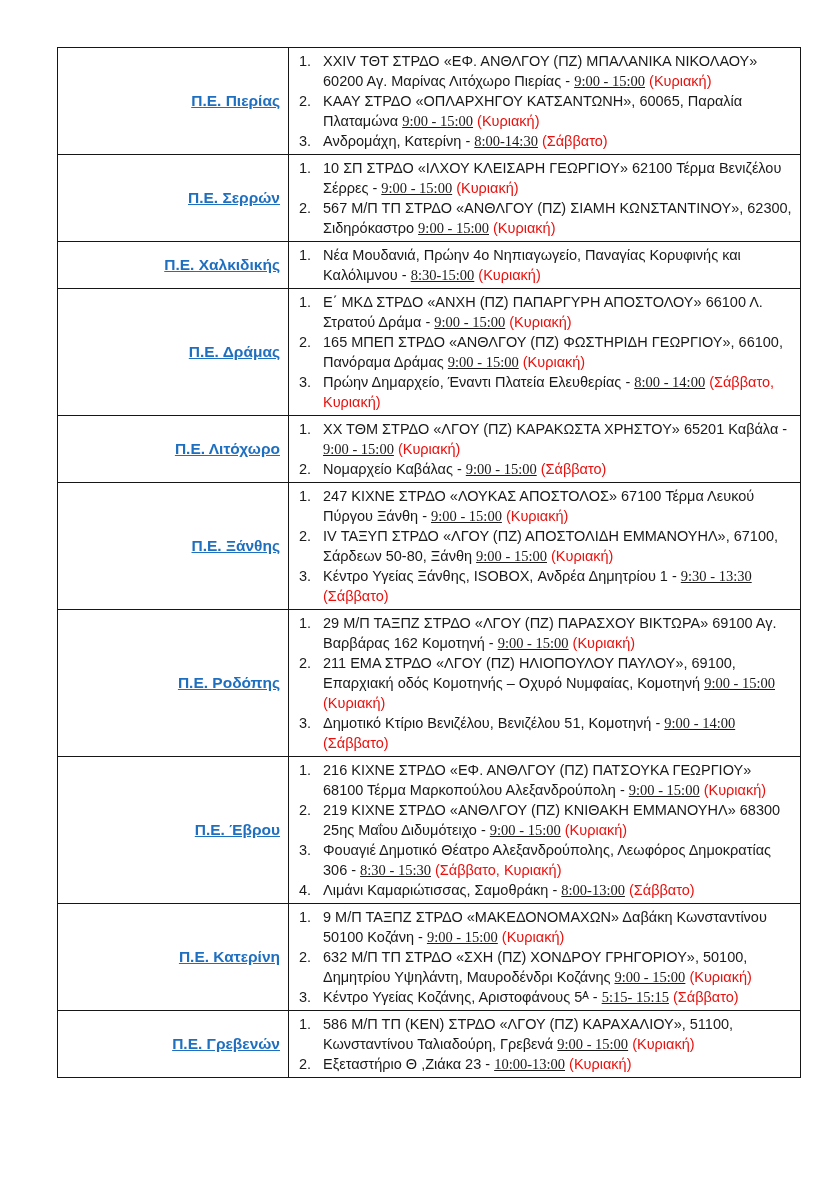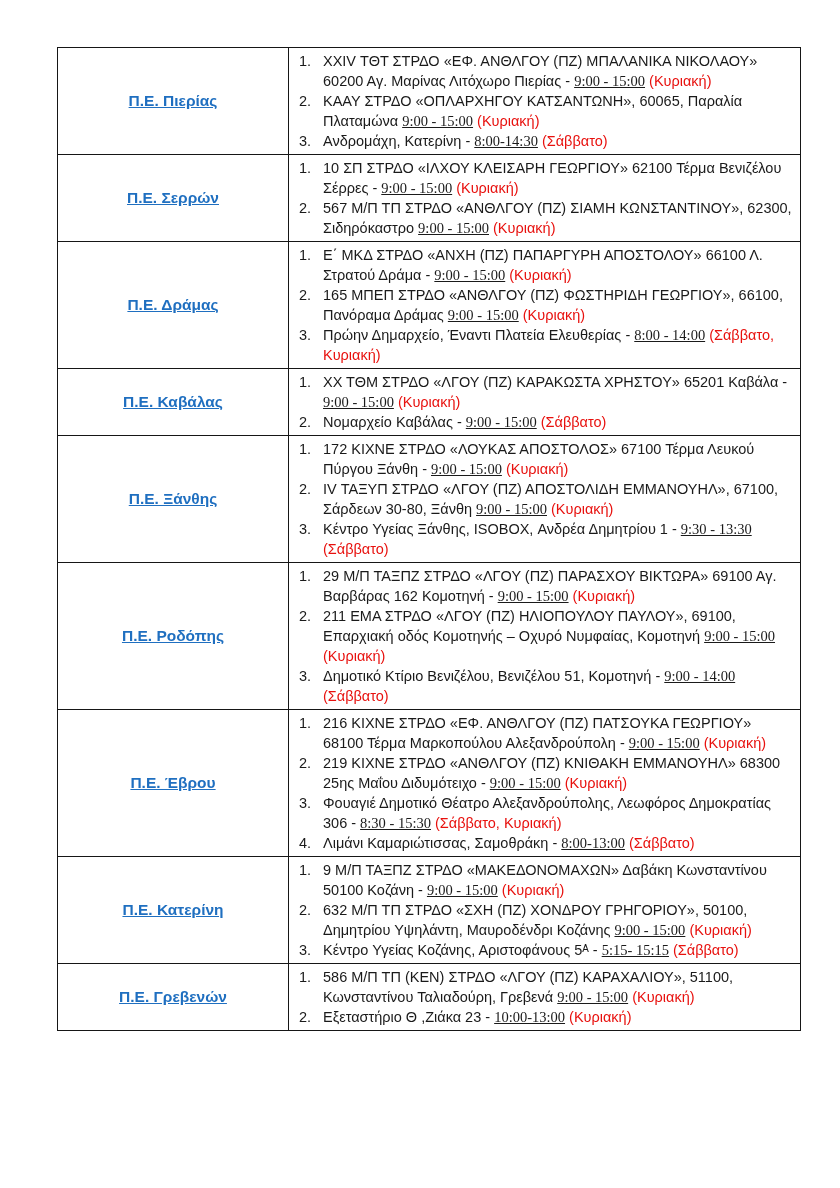--- a/index.html
+++ b/index.html
@@ -13,21 +13,21 @@
     --red:#e8110e; --border:#161616; --ink:#1a1a1a;
   }
   table.doc{
     position:absolute;left:57px;top:47px;width:744px;
     border-collapse:collapse;table-layout:fixed;
   }
   table.doc td{
     border:1.5px solid var(--border);
     vertical-align:middle;
   }
-  td.region{width:214px;text-align:center;padding:3px 8px;}
+  td.region{width:214px;text-align:right;padding:3px 8px;}
   td.items{padding:3px 4px 3px 0;}
   .region-label{
     color:var(--link);font-weight:bold;text-decoration:underline;
     font-size:15.5px;line-height:20px;cursor:pointer;
   }
   tr.band td{background:var(--band-bg);}
   .band-label{
     display:inline-block;color:var(--band-text);font-weight:bold;
     text-decoration:underline;font-size:15.5px;line-height:19px;padding:1px 0;
   }
@@ -66,59 +66,68 @@
             <span class="num">1.</span>
             <span class="txt"><span>10 ΣΠ ΣΤΡΔΟ «ΙΛΧΟΥ ΚΛΕΙΣΑΡΗ ΓΕΩΡΓΙΟΥ» 62100 Τέρμα Βενιζέλου Σέρρες - </span><span class="time">9:00 - 15:00</span> <span class="day">(Κυριακή)</span></span>
           </div>
           <div class="item">
             <span class="num">2.</span>
             <span class="txt"><span>567 Μ/Π ΤΠ ΣΤΡΔΟ «ΑΝΘΛΓΟΥ (ΠΖ) ΣΙΑΜΗ ΚΩΝΣΤΑΝΤΙΝΟΥ», 62300, Σιδηρόκαστρο </span><span class="time">9:00 - 15:00</span> <span class="day">(Κυριακή)</span></span>
           </div>
         </td>
       </tr>
       <tr>
+        <td class="region"><span class="region-label">Π.Ε. Χαλκιδικής</span></td>
+        <td class="items">
+          <div class="item">
+            <span class="num">1.</span>
+            <span class="txt"><span>Νέα Μουδανιά, Πρώην 4ο Νηπιαγωγείο, Παναγίας Κορυφινής και Καλόλιμνου - </span><span class="time">8:30-15:00</span> <span class="day">(Κυριακή)</span></span>
+          </div>
+        </td>
+      </tr>
+      <tr>
         <td class="region"><span class="region-label">Π.Ε. Δράμας</span></td>
         <td class="items">
           <div class="item">
             <span class="num">1.</span>
             <span class="txt"><span>Ε΄ ΜΚΔ ΣΤΡΔΟ «ΑΝΧΗ (ΠΖ) ΠΑΠΑΡΓΥΡΗ ΑΠΟΣΤΟΛΟΥ» 66100 Λ. Στρατού Δράμα - </span><span class="time">9:00 - 15:00</span> <span class="day">(Κυριακή)</span></span>
           </div>
           <div class="item">
             <span class="num">2.</span>
             <span class="txt"><span>165 ΜΠΕΠ ΣΤΡΔΟ «ΑΝΘΛΓΟΥ (ΠΖ) ΦΩΣΤΗΡΙΔΗ ΓΕΩΡΓΙΟΥ», 66100, Πανόραμα Δράμας </span><span class="time">9:00 - 15:00</span> <span class="day">(Κυριακή)</span></span>
           </div>
           <div class="item">
             <span class="num">3.</span>
             <span class="txt"><span>Πρώην Δημαρχείο, Έναντι Πλατεία Ελευθερίας - </span><span class="time">8:00 - 14:00</span> <span class="day">(Σάββατο, Κυριακή)</span></span>
           </div>
         </td>
       </tr>
       <tr>
-        <td class="region"><span class="region-label">Π.Ε. Καβάλας</span></td>
+        <td class="region"><span class="region-label">Π.Ε. Λιτόχωρο</span></td>
         <td class="items">
           <div class="item">
             <span class="num">1.</span>
             <span class="txt"><span>ΧΧ ΤΘΜ ΣΤΡΔΟ «ΛΓΟΥ (ΠΖ) ΚΑΡΑΚΩΣΤΑ ΧΡΗΣΤΟΥ» 65201 Καβάλα - </span><span class="time">9:00 - 15:00</span> <span class="day">(Κυριακή)</span></span>
           </div>
           <div class="item">
             <span class="num">2.</span>
             <span class="txt"><span>Νομαρχείο Καβάλας - </span><span class="time">9:00 - 15:00</span> <span class="day">(Σάββατο)</span></span>
           </div>
         </td>
       </tr>
       <tr>
         <td class="region"><span class="region-label">Π.Ε. Ξάνθης</span></td>
         <td class="items">
           <div class="item">
             <span class="num">1.</span>
-            <span class="txt"><span>172 ΚΙΧΝΕ ΣΤΡΔΟ «ΛΟΥΚΑΣ ΑΠΟΣΤΟΛΟΣ» 67100 Τέρμα Λευκού Πύργου Ξάνθη - </span><span class="time">9:00 - 15:00</span> <span class="day">(Κυριακή)</span></span>
-          </div>
-          <div class="item">
-            <span class="num">2.</span>
-            <span class="txt"><span>IV ΤΑΞΥΠ ΣΤΡΔΟ «ΛΓΟΥ (ΠΖ) ΑΠΟΣΤΟΛΙΔΗ ΕΜΜΑΝΟΥΗΛ», 67100, Σάρδεων 30-80, Ξάνθη </span><span class="time">9:00 - 15:00</span> <span class="day">(Κυριακή)</span></span>
+            <span class="txt"><span>247 ΚΙΧΝΕ ΣΤΡΔΟ «ΛΟΥΚΑΣ ΑΠΟΣΤΟΛΟΣ» 67100 Τέρμα Λευκού Πύργου Ξάνθη - </span><span class="time">9:00 - 15:00</span> <span class="day">(Κυριακή)</span></span>
+          </div>
+          <div class="item">
+            <span class="num">2.</span>
+            <span class="txt"><span>IV ΤΑΞΥΠ ΣΤΡΔΟ «ΛΓΟΥ (ΠΖ) ΑΠΟΣΤΟΛΙΔΗ ΕΜΜΑΝΟΥΗΛ», 67100, Σάρδεων 50-80, Ξάνθη </span><span class="time">9:00 - 15:00</span> <span class="day">(Κυριακή)</span></span>
           </div>
           <div class="item">
             <span class="num">3.</span>
             <span class="txt"><span>Κέντρο Υγείας Ξάνθης, ISOBOX, Ανδρέα Δημητρίου 1 - </span><span class="time">9:30 - 13:30</span> <span class="day">(Σάββατο)</span></span>
           </div>
         </td>
       </tr>
       <tr>
         <td class="region"><span class="region-label">Π.Ε. Ροδόπης</span></td>
         <td class="items">

